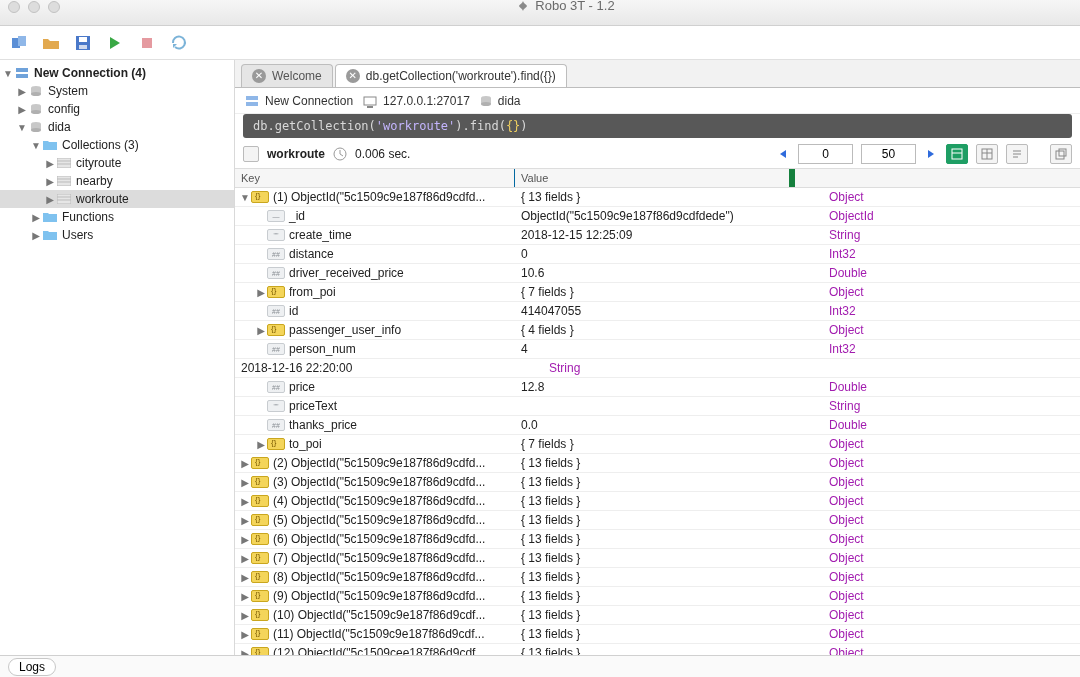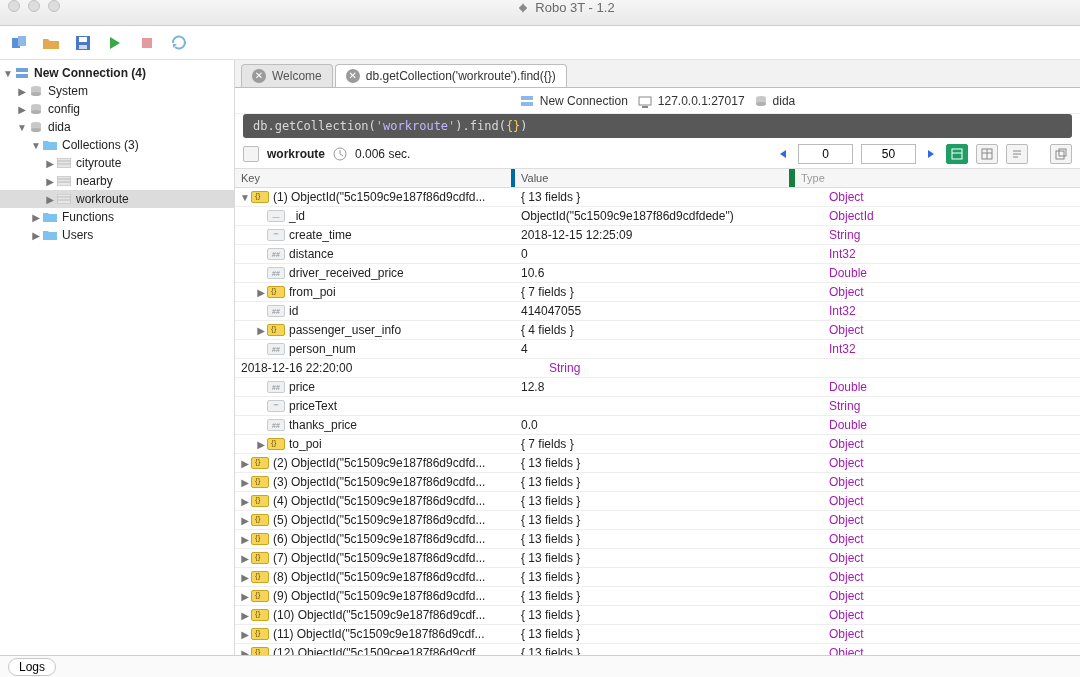--- a/index.html
+++ b/index.html
@@ -1,50 +1,50 @@
 <!DOCTYPE html>
 <html><head>
 <meta charset="utf-8">
 <style>
   * { box-sizing: border-box; margin: 0; padding: 0; }
   body { font-family: -apple-system, "Lucida Grande", Arial, sans-serif; font-size: 12px; color: #222; background: #fff; width:1080px; height:677px; overflow:hidden; position:relative;}
-  .titlebar { height:26px; background:linear-gradient(#f6f6f6,#e8e8e8); border-bottom:1px solid #d0d0d0; display:flex; align-items:flex-start; padding:0 8px; }
+  .titlebar { height:26px; background:linear-gradient(#f6f6f6,#e8e8e8); border-bottom:1px solid #d0d0d0; display:flex; align-items:flex-end; padding:12px 8px; }
   .traffic { display:flex; gap:8px; }
   .traffic span { width:12px; height:12px; border-radius:50%; background:#ddd; border:1px solid #c2c2c2;}
   .app-title { flex:1; text-align:center; color:#6a6a6a; font-size:13px; display:flex; justify-content:center; align-items:center; gap:6px;}
   .toolbar { height:34px; display:flex; align-items:center; gap:14px; padding:0 10px; border-bottom:1px solid #e0e0e0;}
   .tb-icon { width:18px; height:18px; display:flex; align-items:center; justify-content:center; }
   .main { display:flex; height:calc(100% - 26px - 34px - 22px); }
   .sidebar { width:235px; border-right:1px solid #d9d9d9; overflow:auto; padding-top:4px;}
   .tree-row { display:flex; align-items:center; height:18px; padding-right:4px; cursor:default; white-space:nowrap;}
   .tree-row.selected { background:#dcdcdc; }
   .tw { display:inline-block; width:12px; text-align:center; color:#777; font-size:10px; }
   .tree-icon { width:16px; height:14px; display:inline-flex; align-items:center; justify-content:center; margin-right:4px;}
   .content { flex:1; display:flex; flex-direction:column; overflow:hidden;}
   .tabs { display:flex; align-items:flex-end; height:28px; background:#f2f2f2; border-bottom:1px solid #bdbdbd; padding-left:6px; gap:0;}
   .tab { display:flex; align-items:center; gap:6px; padding:4px 10px; background:#e5e5e5; border:1px solid #bdbdbd; border-bottom:none; border-radius:4px 4px 0 0; font-size:12px; color:#555; margin-right:2px;}
   .tab.active { background:#fff; color:#333;}
   .close-x { width:14px; height:14px; border-radius:50%; background:#9a9a9a; color:#fff; display:flex; align-items:center; justify-content:center; font-size:10px; line-height:1;}
-  .crumbbar { height:26px; display:flex; align-items:center; gap:10px; padding:0 10px; background:#fff; border-bottom:1px solid #eee;justify-content:center;}
+  .crumbbar { height:26px; display:flex; align-items:center; gap:10px; padding:0 10px; background:#fff; border-bottom:1px solid #eee;}
   .crumb { display:flex; align-items:center; gap:6px; color:#333;}
   .querybar { background:#585858; color:#ddd; font-family:Menlo,Consolas,monospace; font-size:12px; padding:5px 10px; margin:0 8px 6px 8px; border-radius:3px;}
   .querybar .kw { color:#d9d9d9;}
   .querybar .str { color:#c4b5fd;}
   .querybar .brace { color:#f0d060;}
   .resultbar { display:flex; align-items:center; padding:0 8px 4px 8px; gap:8px;}
   .resultbar .left { display:flex; align-items:center; gap:8px;}
   .resultbar .spacer { flex:1;}
   .sq-icon { width:16px; height:16px; border:1px solid #bbb; background:#f4f4f4; border-radius:2px;}
   .nav-input { width:55px; height:20px; text-align:center; border:1px solid #bbb; font-size:12px;}
   .arrow-btn { width:14px; height:14px; display:flex; align-items:center; justify-content:center;}
   .view-btn { width:22px; height:20px; border:1px solid #bbb; background:#f4f4f4; border-radius:2px; display:flex; align-items:center; justify-content:center;}
   .view-btn.active { background:#1e9e64; border-color:#1e9e64;}
   .grid { flex:1; overflow:auto; border-top:1px solid #ddd;}
   .grid-header { display:flex; background:#f6f6f6; border-bottom:1px solid #ddd; font-size:11px; color:#555; position:sticky; top:0;}
-  .col-key { width:280px; padding:3px 6px; border-right:4px solid #0369a1;}
+  .col-key { width:280px; padding:3px 6px; border-right:1px solid #0369a1;}
   .col-val { width:280px; padding:3px 6px; border-right:6px solid #15803d;}
   .col-typ { flex:1; padding:3px 6px; color:#9a9a9a;}
   .grid-row { display:flex; border-bottom:1px solid #eee; height:19px; align-items:center; font-size:12px;}
   .grid-row .col-typ { color:#a21caf;margin-left:28px;}
   .k-cell { width:280px; display:flex; align-items:center; padding-left:4px; overflow:hidden; white-space:nowrap;}
   .v-cell { width:280px; padding-left:6px; overflow:hidden; white-space:nowrap;}
   .indent { display:inline-block; width:16px;}
   .exp { display:inline-block; width:12px; text-align:center; color:#777; font-size:10px;}
   .obj-badge { display:inline-block; width:18px; height:12px; border-radius:2px; background:#f4d55a; border:1px solid #c9a61e; margin-right:4px; position:relative;}
   .obj-badge::after { content:"{}"; position:absolute; font-size:8px; left:3px; top:-1px; color:#7a5a00;}
@@ -305,21 +305,20 @@
             <rect x="1" y="3" width="8" height="8" fill="none" stroke="#888"></rect>
             <rect x="4" y="1" width="7" height="7" fill="none" stroke="#888"></rect>
           </svg>
         </span>
     </div>
 
     <div class="grid">
       <div class="grid-header">
         <div class="col-key">Key</div>
         <div class="col-val">Value</div>
-        <div class="col-typ">Type</div>
       </div>
       <div id="grid-body">
           <div class="grid-row">
             <div class="k-cell">
               <span class="exp">▼</span>
               <span class="obj-badge"></span>
               <span>(1) ObjectId("5c1509c9e187f86d9cdfd...</span>
             </div>
             <div class="v-cell">{ 13 fields }</div>
             <div class="col-typ">Object</div>

